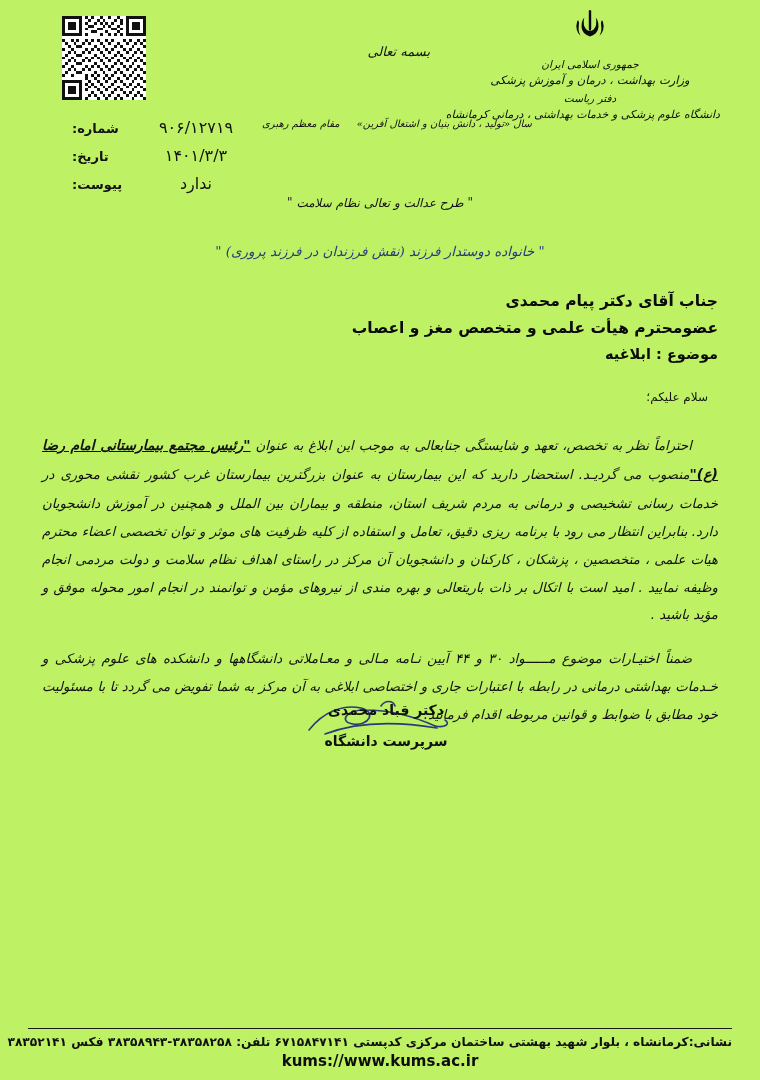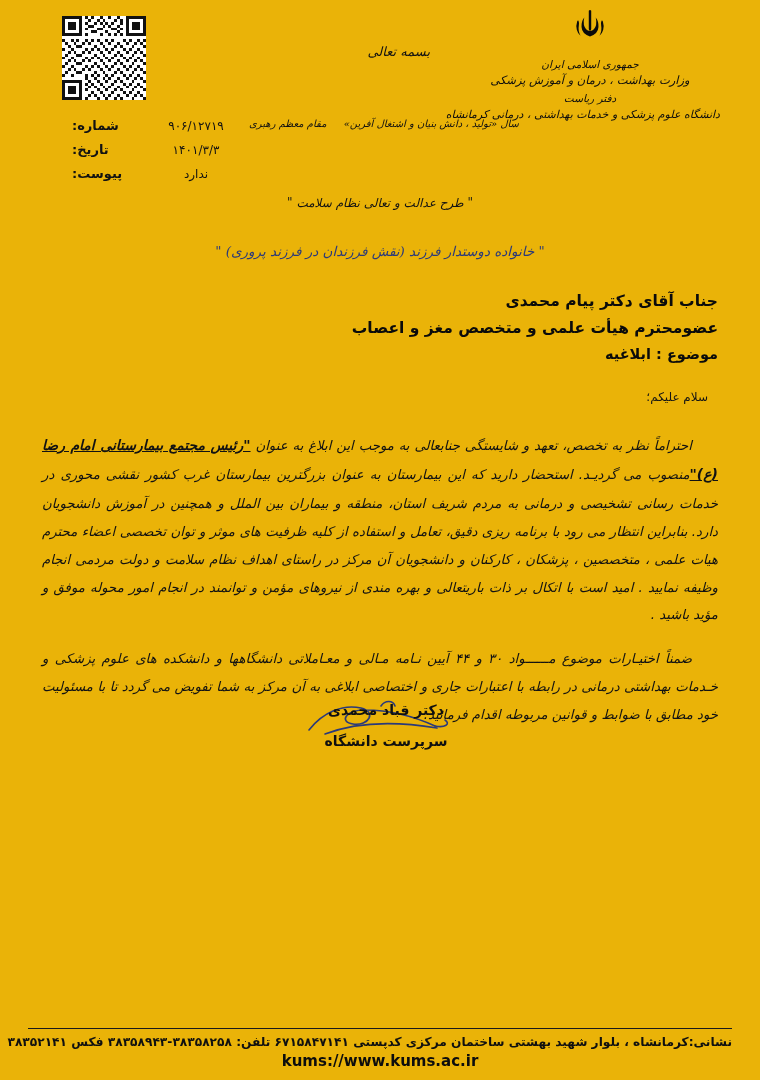--- a/index.html
+++ b/index.html
@@ -13,21 +13,21 @@
     height: 1080px;
     position: relative;
     font-family: "DejaVu Sans", "Liberation Sans", sans-serif;
     color: #121212;
     overflow: hidden;
   }
 
   .page {
     position: absolute;
     inset: 0;
-    background: #eab308;
+    background: #bef264;
   }
 
   
   .qr-wrap {
     position: absolute;
     top: 16px;
     left: 62px;
     width: 84px;
     height: 84px;
   }
@@ -80,31 +80,31 @@
   .meta-label {
     width: 58px;
     text-align: left;
     font-weight: bold;
     font-size: 13px;
   }
   .meta-value {
     flex: 1;
     text-align: center;
     font-weight: normal;
-    font-size: 12px;
+    font-size: 16px;
     letter-spacing: .4px;
   }
 
   
   .year-slogan {
     position: absolute;
     top: 118px;
-    right: 221px;
+    right: 228px;
     width: 290px;
-    text-align: left;
+    text-align: right;
     direction: rtl;
     font-family: "DejaVu Serif", "Liberation Serif", serif;
     font-style: italic;
     font-size: 10px;
     color: #111;
     white-space: nowrap;
   }
   .year-slogan .leader { margin-right: 14px; }
 
   

